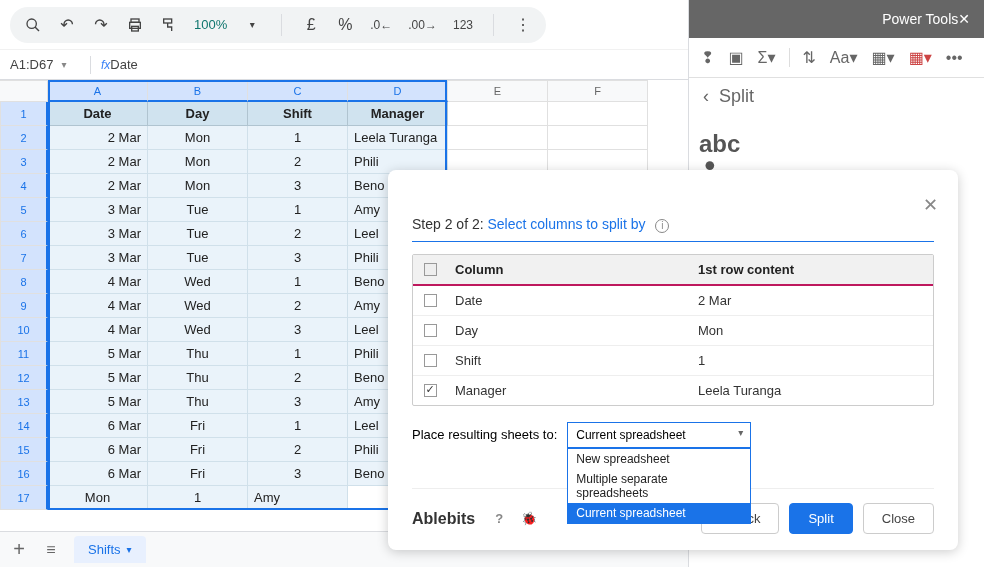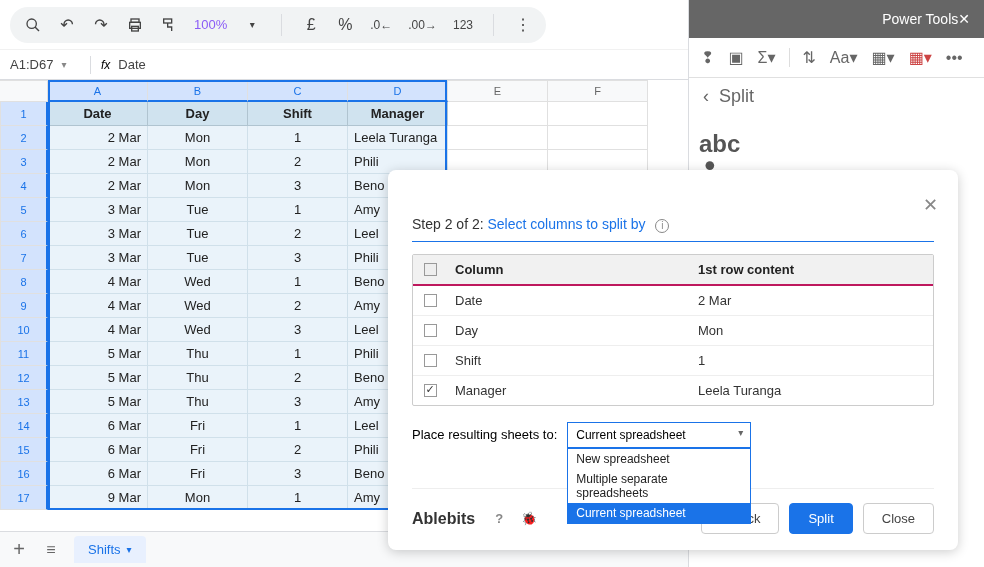--- a/index.html
+++ b/index.html
@@ -2,26 +2,26 @@
 <html><head>
 <meta charset="utf-8">
 <style>
 * { box-sizing: border-box; margin: 0; padding: 0; }
 body { font-family: Arial, sans-serif; font-size: 13px; background: #fff; overflow: hidden; width: 984px; height: 567px; position: relative; }
 
 .toolbar { height: 50px; background: #fff; display: flex; align-items: center; padding: 0 10px; gap: 6px; border-bottom: 1px solid #f1f1f1; }
 .toolbar-pill { background: #f1f3f4; border-radius: 24px; height: 36px; display: flex; align-items: center; padding: 0 14px; gap: 16px; }
 .tb-icon { color: #444; font-size: 16px; cursor: pointer; display: flex; align-items: center; justify-content: center; min-width: 18px; }
 .tb-sep { width: 1px; height: 22px; background: #dadce0; margin: 0 4px; }
-.zoom { font-size: 13px; color: #8b5cf6; }
+.zoom { font-size: 13px; color: #0f766e; }
 
 .namebox-row { height: 30px; display: flex; align-items: center; padding: 0 10px; border-bottom: 1px solid #dadce0; }
 .namebox { width: 70px; font-size: 13px; color: #444; display: flex; align-items: center; gap: 8px; }
 .fx-sep { width: 1px; height: 18px; background: #dadce0; margin: 0 10px; }
-.fx { font-style: italic; color: #000000; font-size: 12px; margin-right: 8px; }
+.fx { font-style: italic; color: #3b82f6; font-size: 12px; }
 .fx-val { font-size: 13px; color: #444; }
 
 .sheet { position: relative; height: 444px; overflow: hidden; }
 .grid { display: grid; grid-template-columns: 48px repeat(6, 100px); }
 .colhead { background: #f8f9fa; border: 1px solid #e0e0e0; border-left: none; height: 22px; display: flex; align-items: center; justify-content: center; color: #666; font-size: 11px; }
 .colhead.sel { background: #d3e3fd; border-bottom: 2px solid #1a73e8; color: #1a73e8; }
 .corner { background: #f8f9fa; border: 1px solid #e0e0e0; border-left: none; }
 .rowhead { background: #f8f9fa; border: 1px solid #e0e0e0; border-top: none; height: 24px; display: flex; align-items: center; justify-content: center; color: #666; font-size: 11px; }
 .rowhead.sel { background: #d3e3fd; border-right: 2px solid #1a73e8; color: #1a73e8; }
 .cell { border-right: 1px solid #e0e0e0; border-bottom: 1px solid #e0e0e0; height: 24px; display: flex; align-items: center; padding: 0 6px; font-size: 13px; color: #222; }
@@ -235,21 +235,20 @@
       <div class="cell"></div>
       <div class="cell"></div>
       <div class="rowhead sel">16</div>
       <div class="cell data">6 Mar</div>
       <div class="cell data center">Fri</div>
       <div class="cell data center">3</div>
       <div class="cell data left">Beno</div>
       <div class="cell"></div>
       <div class="cell"></div>
       <div class="rowhead sel">17</div>
-      <div class="cell data">9 Mar</div>
       <div class="cell data center">Mon</div>
       <div class="cell data center">1</div>
       <div class="cell data left">Amy</div>
       <div class="cell"></div>
       <div class="cell"></div>
     </div>
   <div class="selection-box" style="left:48px;top:0;width:399px;height:430px"></div>
 </div>
 
 <div class="tabbar">

